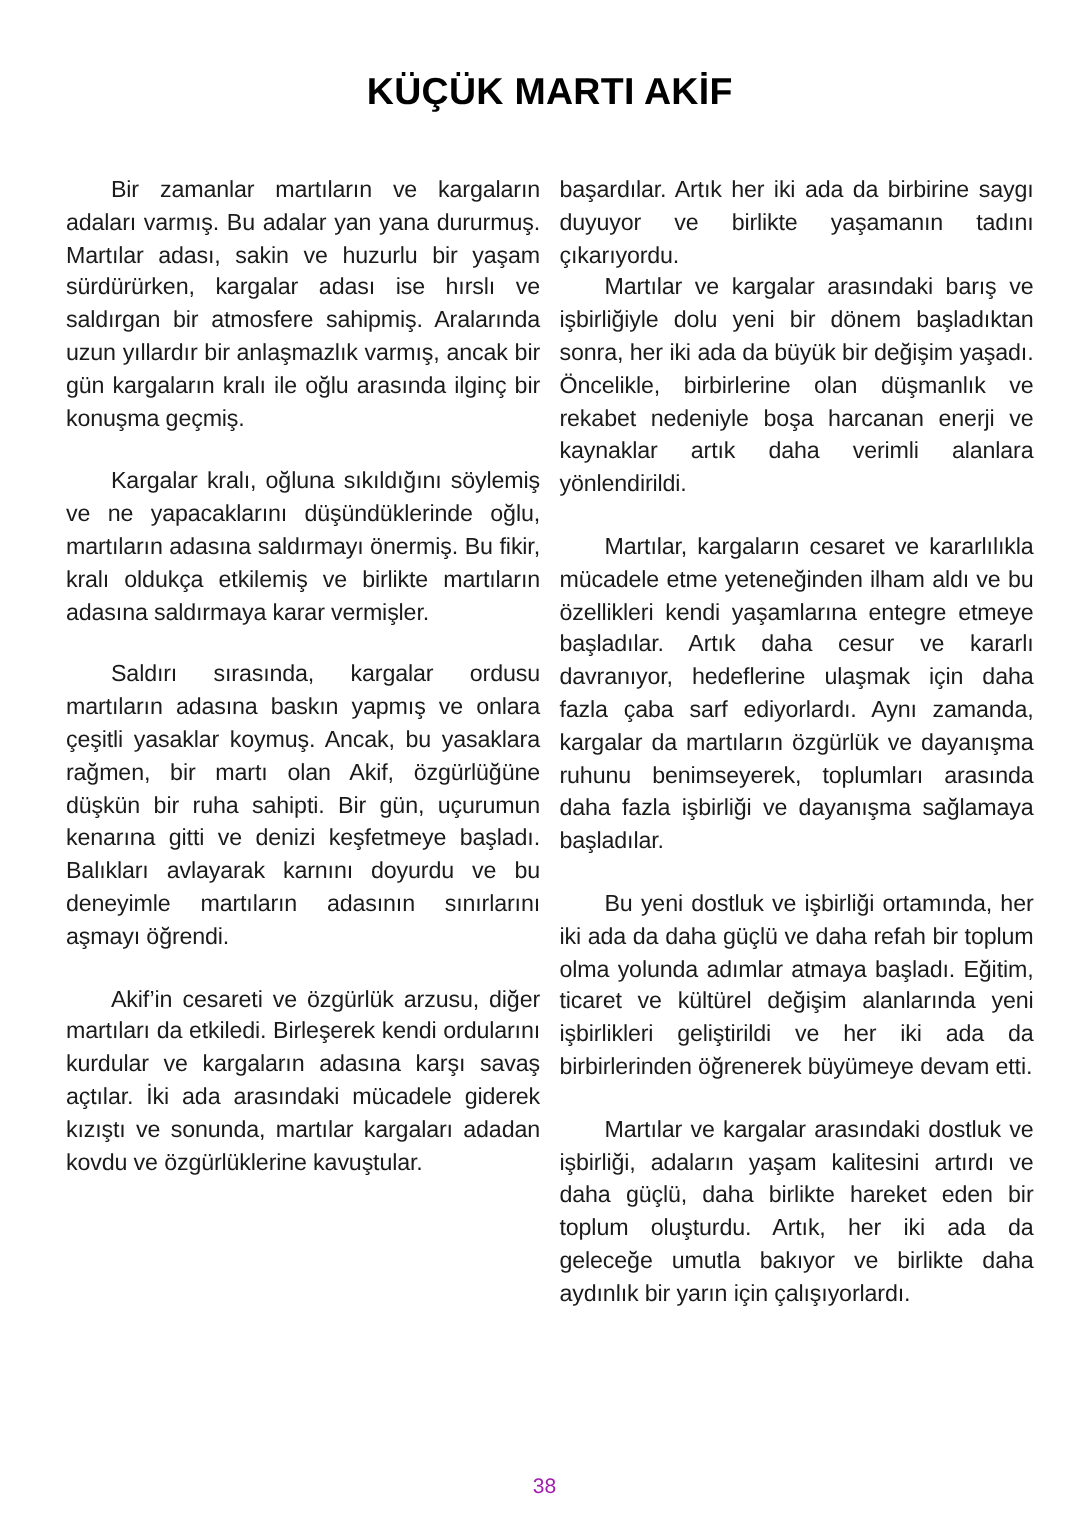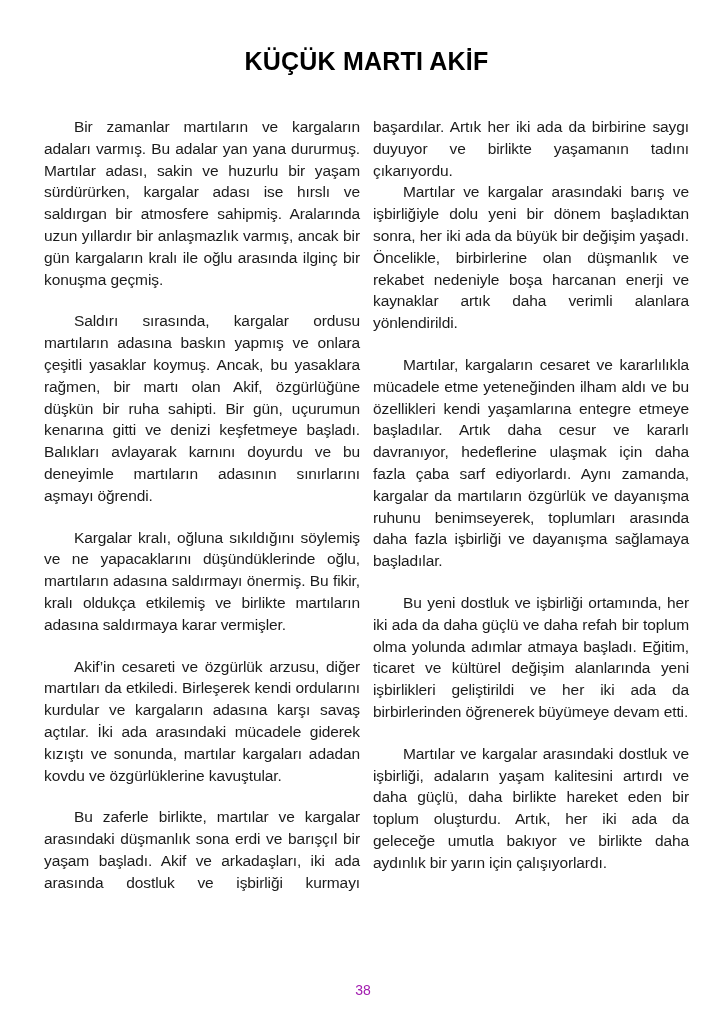--- a/index.html
+++ b/index.html
@@ -81,24 +81,23 @@
 
 <div class="page">
 
   <h1 class="doc-title">KÜÇÜK MARTI AKİF</h1>
 
 
   <div class="columns">
 
     <div class="column">
       <p class="para">Bir zamanlar martıların ve kargaların adaları varmış. Bu adalar yan yana dururmuş. Martılar adası, sakin ve huzurlu bir yaşam sürdürürken, kargalar adası ise hırslı ve saldırgan bir atmosfere sahipmiş. Aralarında uzun yıllardır bir anlaşmazlık varmış, ancak bir gün kargaların kralı ile oğlu arasında ilginç bir konuşma geçmiş.</p>
+      <p class="para">Kargalar kralı, oğluna sıkıldığını söylemiş ve ne yapacaklarını düşündüklerinde oğlu, martıların adasına saldırmayı önermiş. Bu fikir, kralı oldukça etkilemiş ve birlikte martıların adasına saldırmaya karar vermişler.</p>
       <p class="para">Saldırı sırasında, kargalar ordusu martıların adasına baskın yapmış ve onlara çeşitli yasaklar koymuş. Ancak, bu yasaklara rağmen, bir martı olan Akif, özgürlüğüne düşkün bir ruha sahipti. Bir gün, uçurumun kenarına gitti ve denizi keşfetmeye başladı. Balıkları avlayarak karnını doyurdu ve bu deneyimle martıların adasının sınırlarını aşmayı öğrendi.</p>
-      <p class="para">Kargalar kralı, oğluna sıkıldığını söylemiş ve ne yapacaklarını düşündüklerinde oğlu, martıların adasına saldırmayı önermiş. Bu fikir, kralı oldukça etkilemiş ve birlikte martıların adasına saldırmaya karar vermişler.</p>
       <p class="para">Akif’in cesareti ve özgürlük arzusu, diğer martıları da etkiledi. Birleşerek kendi ordularını kurdular ve kargaların adasına karşı savaş açtılar. İki ada arasındaki mücadele giderek kızıştı ve sonunda, martılar kargaları adadan kovdu ve özgürlüklerine kavuştular.</p>
-      <p class="para fill-last">Bu zaferle birlikte, martılar ve kargalar arasındaki düşmanlık sona erdi ve barışçıl bir yaşam başladı. Akif ve arkadaşları, iki ada arasında dostluk ve işbirliği kurmayı</p>
     </div>
 
     <div class="column">
       <p class="para continuation no-gap">başardılar. Artık her iki ada da birbirine saygı duyuyor ve birlikte yaşamanın tadını çıkarıyordu.</p>
       <p class="para no-gap">Martılar ve kargalar arasındaki barış ve işbirliğiyle dolu yeni bir dönem başladıktan sonra, her iki ada da büyük bir değişim yaşadı. Öncelikle, birbirlerine olan düşmanlık ve rekabet nedeniyle boşa harcanan enerji ve kaynaklar artık daha verimli alanlara yönlendirildi.</p>
       <p class="para">Martılar, kargaların cesaret ve kararlılıkla mücadele etme yeteneğinden ilham aldı ve bu özellikleri kendi yaşamlarına entegre etmeye başladılar. Artık daha cesur ve kararlı davranıyor, hedeflerine ulaşmak için daha fazla çaba sarf ediyorlardı. Aynı zamanda, kargalar da martıların özgürlük ve dayanışma ruhunu benimseyerek, toplumları arasında daha fazla işbirliği ve dayanışma sağlamaya başladılar.</p>
       <p class="para">Bu yeni dostluk ve işbirliği ortamında, her iki ada da daha güçlü ve daha refah bir toplum olma yolunda adımlar atmaya başladı. Eğitim, ticaret ve kültürel değişim alanlarında yeni işbirlikleri geliştirildi ve her iki ada da birbirlerinden öğrenerek büyümeye devam etti.</p>
       <p class="para">Martılar ve kargalar arasındaki dostluk ve işbirliği, adaların yaşam kalitesini artırdı ve daha güçlü, daha birlikte hareket eden bir toplum oluşturdu. Artık, her iki ada da geleceğe umutla bakıyor ve birlikte daha aydınlık bir yarın için çalışıyorlardı.</p>
     </div>
 

